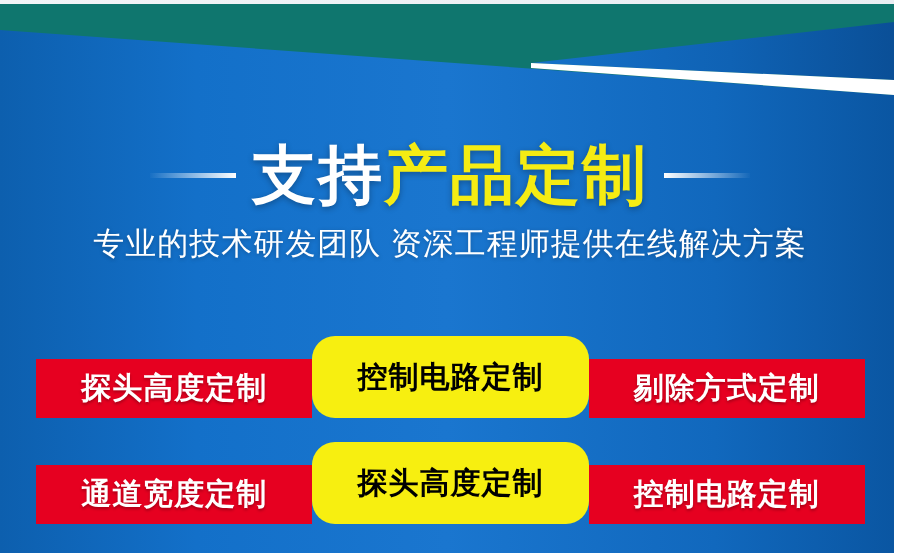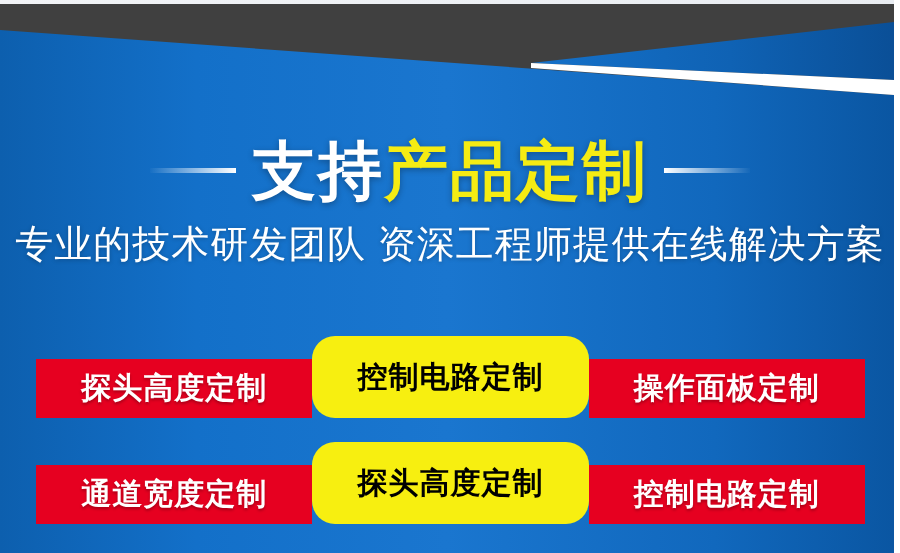--- a/index.html
+++ b/index.html
@@ -10,21 +10,21 @@
   }
   body {
     font-family: "Liberation Sans", "DejaVu Sans", sans-serif;
   }
 
   .banner {
     position: relative;
     width: 900px;
     height: 553px;
     overflow: hidden;
-    background: #404040;
+    background: #0f766e;
   }
 
   
   .bg-shapes {
     position: absolute;
     inset: 0;
     width: 900px;
     height: 553px;
   }
 
@@ -70,21 +70,21 @@
     font-weight: bold;
     line-height: 1;
     letter-spacing: 2px;
     white-space: nowrap;
     text-shadow: 0 2px 6px rgba(0,0,0,0.30);
   }
   .headline .part-a { color: #ffffff; }
   .headline .part-b { color: #f5ec13; }
 
   .subtitle {
-    font-size: 38px;
+    font-size: 31px;
     font-weight: normal;
     color: #ffffff;
     letter-spacing: 1px;
     white-space: nowrap;
     text-shadow: 0 1px 4px rgba(0,0,0,0.25);
   }
 
   
   .features {
     position: absolute;
@@ -169,21 +169,21 @@
     </div>
 
     <div class="subtitle">专业的技术研发团队 资深工程师提供在线解决方案</div>
   </div>
 
   <div class="features">
 
     <div class="feature-row">
       <div class="chip chip-red">探头高度定制</div>
       <div class="chip chip-yellow">控制电路定制</div>
-      <div class="chip chip-red">操作面板定制</div>
+      <div class="chip chip-red">剔除方式定制</div>
     </div>
 
     <div class="feature-row">
       <div class="chip chip-red">通道宽度定制</div>
       <div class="chip chip-yellow">探头高度定制</div>
       <div class="chip chip-red">控制电路定制</div>
     </div>
 
   </div>
 

